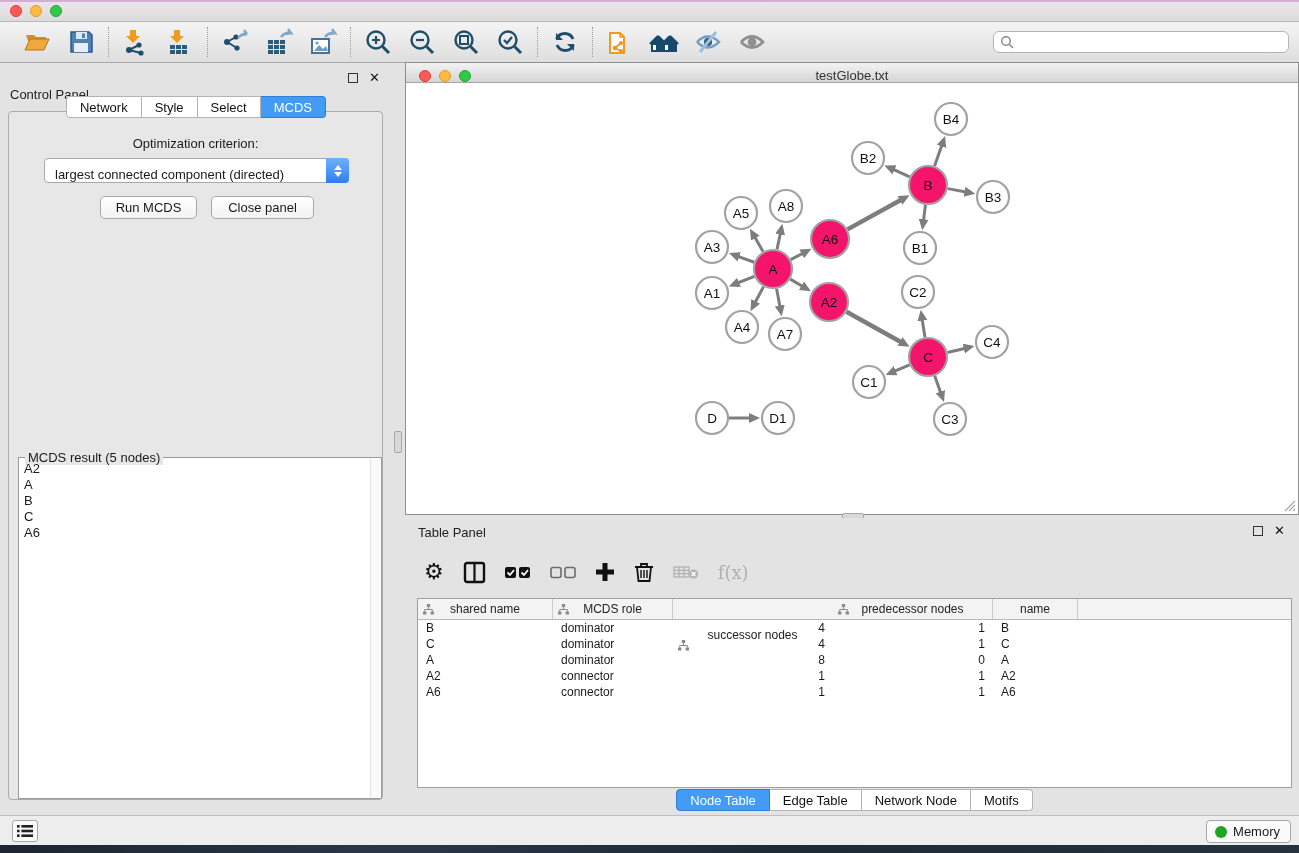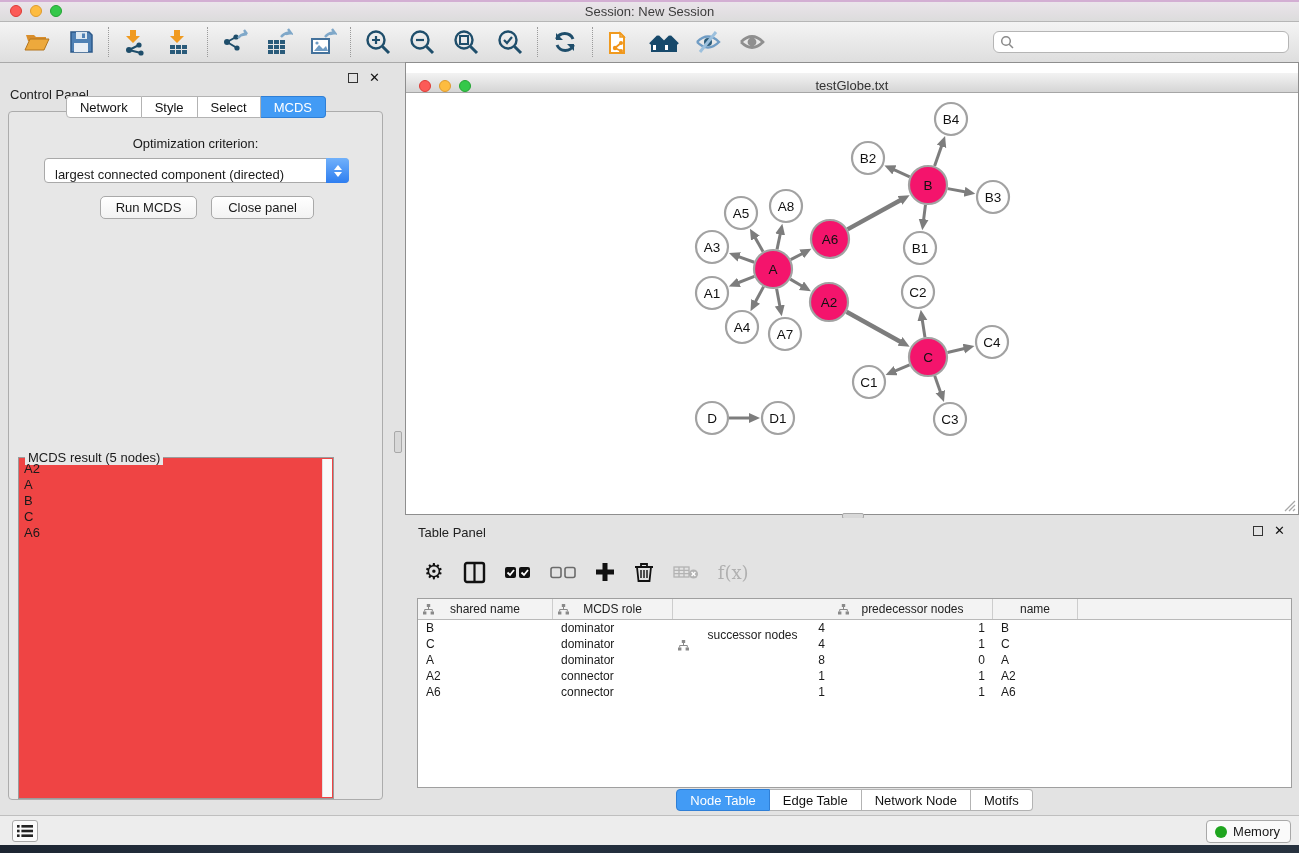--- a/index.html
+++ b/index.html
@@ -49,31 +49,31 @@
     border:1px solid #a9a9a9; border-radius:4px; display:flex; align-items:flex-end; }
   .dropdown .val { flex:1; padding-left:10px; white-space:nowrap; }
   .dd-step { width:23px; height:25px; margin:-1px -1px -1px 0; border-radius:0 4px 4px 0;
     background:linear-gradient(#71b1fb,#2e7ef0); display:flex; flex-direction:column;
     align-items:center; justify-content:center; gap:2px; }
   .dd-step .up, .dd-step .dn { width:0; height:0; border-left:4px solid transparent; border-right:4px solid transparent; }
   .dd-step .up { border-bottom:5px solid #fff; }
   .dd-step .dn { border-top:5px solid #fff; }
   .btn { position:absolute; height:23px; background:linear-gradient(#ffffff,#f2f2f2);
     border:1px solid #a9a9a9; border-radius:5px; display:flex; align-items:center; justify-content:center;margin-left:7px; }
-  .result-box { position:absolute; left:9px; top:345px; width:316px; height:342px;
-    border:1px solid #9b9b9b; background:#ef4444; }
+  .result-box { position:absolute; left:9px; top:345px; width:364px; height:342px;
+    border:1px solid #9b9b9b; background:#ffffff; }
   .result-legend { position:absolute; left:6px; top:-8px; background:#e7e7e7; padding:0 3px; }
   .result-list { position:absolute; left:1px; top:3px; bottom:1px; right:11px; overflow:hidden; }
   .result-item { padding:0 4px; line-height:16px; }
   .result-scroll { position:absolute; right:1px; top:1px; bottom:1px; width:10px; background:#fafafa; border-left:1px solid #e2e2e2; }
 
   
   .net-window { left:405px; top:62px; width:894px; height:453px; background:#fff;
     border:1px solid #8e8e8e; }
-  .net-title { position:absolute; left:0; top:10px; right:0; height:20px;
+  .net-title { position:absolute; left:0; top:0; right:0; height:20px;
     background:linear-gradient(#f3f3f3,#d5d5d5); border-bottom:1px solid #a6a6a6; }
   .net-title .title { position:absolute; left:0; right:0; top:5px; text-align:center; color:#333; }
   .net-canvas { position:absolute; left:1px; top:26px; width:890px; height:424px; }
   .grip { position:absolute; right:2px; bottom:2px; width:13px; height:13px; }
 
   
   .split-v { left:394px; top:431px; width:8px; height:22px; background:#d8d8d8; border:1px solid #a8a8a8; border-radius:2px; }
   .split-h { left:842px; top:513px; width:22px; height:6px; background:#d8d8d8; border:1px solid #a8a8a8; border-radius:2px; }
 
   
@@ -105,21 +105,20 @@
 </head>
 <body>
 
 <div class="abs titlebar">
   <div class="accent"></div>
   <div class="lights">
     <div class="light red"></div>
     <div class="light yellow"></div>
     <div class="light green"></div>
   </div>
-  <div class="title">Session: New Session</div>
 </div>
 
 <div class="abs toolbar">
   <div class="tgroup">
     <div class="ticon">
       <svg width="28" height="28" viewBox="0 0 28 28">
           <path d="M3 7 h8 l2 2 h10 v4 H5 z" fill="#d98e2b"></path>
           <path d="M2 22 L7 11 h19 l-5 11 z" fill="#eda93c" stroke="#b3751d" stroke-width="1"></path>
         </svg>
     </div>

